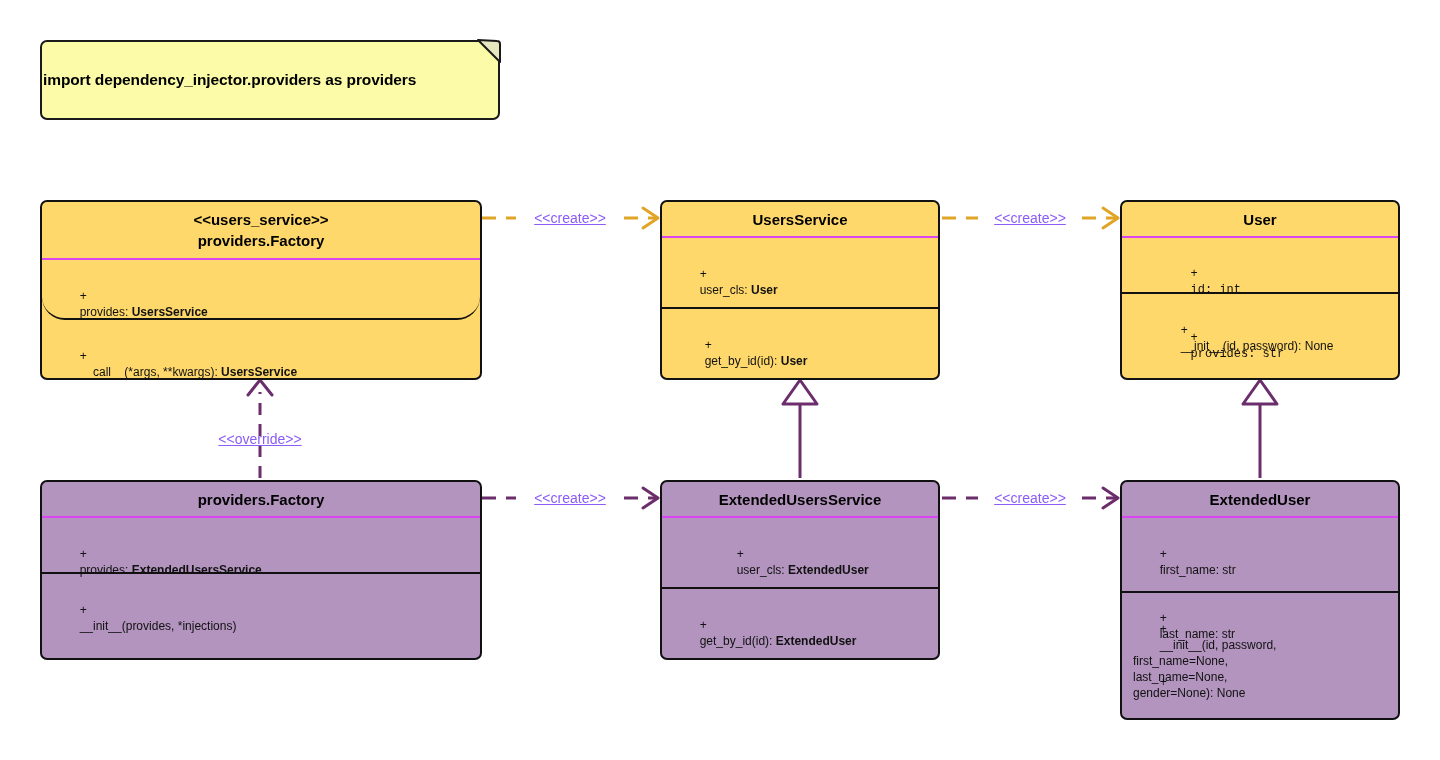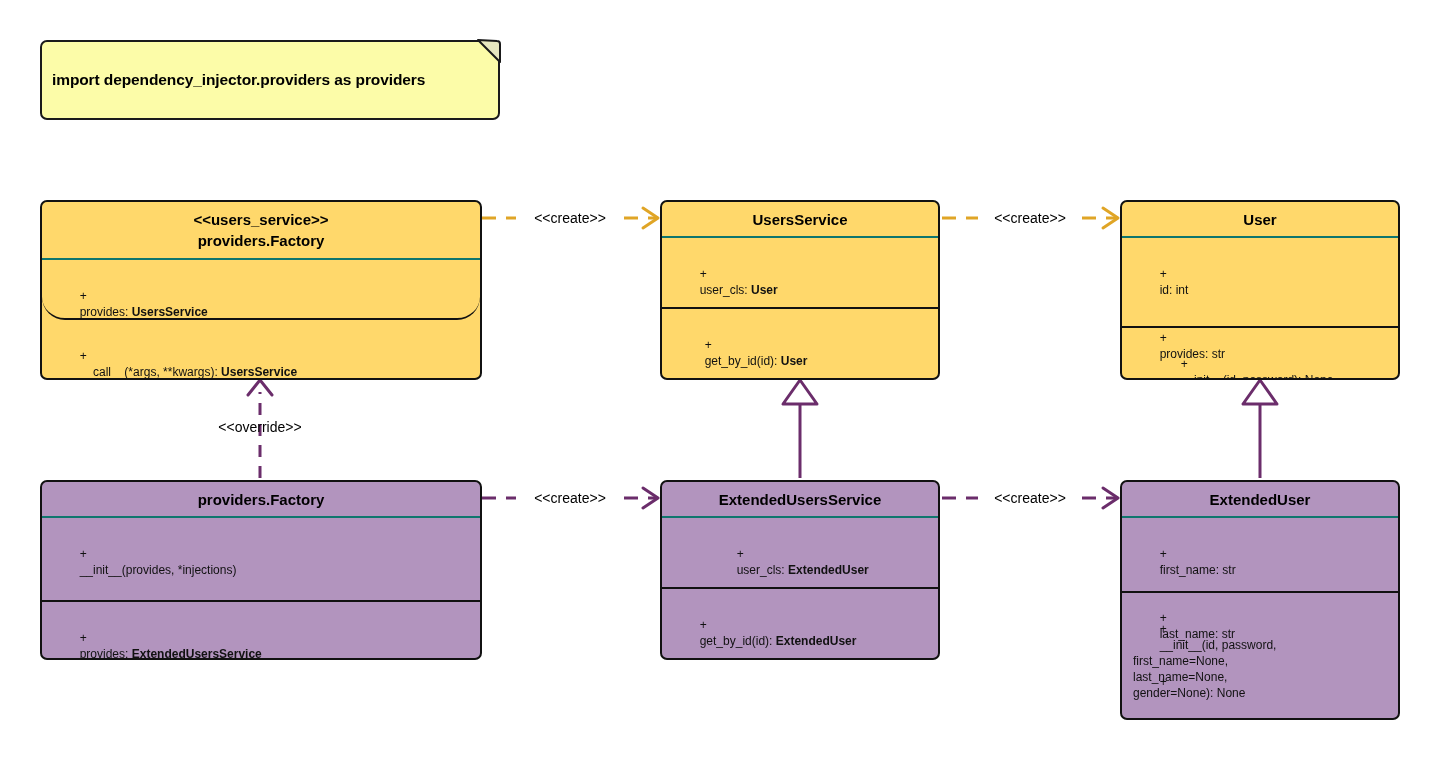--- a/index.html
+++ b/index.html
@@ -26,21 +26,21 @@
 
   
   .note {
     position: absolute;
     box-sizing: border-box;
     background: #FCFCA8;
     border: 2px solid #1a1a1a;
     border-radius: 7px;
     display: flex;
     align-items: center;
-    padding: 0 10px;
+    padding: 0 1px;
   }
   .note-text {
     font-size: 15.5px;
     font-weight: bold;
     letter-spacing: -0.1px;
     white-space: nowrap;
   }
   .note-fold {
     position: absolute;
     right: -2px;
@@ -62,21 +62,21 @@
   .clsbox.yellow { background: #FFD86B; }
   .clsbox.purple { background: #B294BE; }
 
   .cls-header {
     box-sizing: border-box;
     width: 100%;
     display: flex;
     flex-direction: column;
     align-items: center;
     justify-content: center;
-    border-bottom: 2px solid #0f766e;
+    border-bottom: 2px solid #d946ef;
     text-align: center;
   }
   .cls-header .stereotype,
   .cls-header .cname {
     font-size: 15px;
     font-weight: bold;
     line-height: 21px;
     white-space: nowrap;
   }
 
@@ -94,24 +94,25 @@
     white-space: pre-wrap;
     color: #111111;
   }
   .member b { font-weight: bold; }
 
   
   .edge-label {
     position: absolute;
     font-size: 14px;
     line-height: 16px;
-    color: #000000;
+    color: #8b5cf6;
     white-space: nowrap;
     background: transparent;
     text-align: center;
+    text-decoration: underline;
   }
   svg.edges {
     position: absolute;
     left: 0; top: 0;
     width: 1440px;
     height: 760px;
     overflow: visible;
     pointer-events: none;
   }
 </style>
@@ -203,21 +204,21 @@
         <span>+ </span>
         <span>get_by_id(id): </span><b>User</b>
       </div>
     </div>
   </div>
 
   <div class="clsbox yellow" style="left:1120px; top:200px; width:280px; height:180px;">
     <div class="cls-header" style="height:36px;">
       <div class="cname">User</div>
     </div>
-    <div class="cls-section" style="height:90px;">
+    <div class="cls-section" style="height:56px;font-family:Liberation Mono, monospace;">
       <div class="member">
         <span>+ </span>
         <span>id: int</span>
       </div>
       <div class="member">
         <span>+ </span>
         <span>provides: str</span>
       </div>
     </div>
     <div class="cls-section" style="height:69px;padding-left:32px;">
@@ -225,32 +226,32 @@
         <span>+ </span>
         <span>__init__(id, password): None</span>
       </div>
     </div>
   </div>
 
   <div class="clsbox purple" style="left:40px; top:480px; width:442px; height:180px;">
     <div class="cls-header" style="height:36px;">
       <div class="cname">providers.Factory</div>
     </div>
+    <div class="cls-section" style="height:56px;">
+      <div class="member">
+        <span>+ </span>
+        <span>provides: </span><b>ExtendedUsersService</b>
+      </div>
+    </div>
     <div class="cls-section" style="height:84px;">
       <div class="member">
         <span>+ </span>
         <span>__init__(provides, *injections)</span>
       </div>
 
-    </div>
-    <div class="cls-section" style="height:56px;">
-      <div class="member">
-        <span>+ </span>
-        <span>provides: </span><b>ExtendedUsersService</b>
-      </div>
     </div>
   </div>
 
   <div class="clsbox purple" style="left:660px; top:480px; width:280px; height:180px;">
     <div class="cls-header" style="height:36px;">
       <div class="cname">ExtendedUsersService</div>
     </div>
     <div class="cls-section" style="height:71px;padding-left:48px;">
       <div class="member">
         <span>+ </span>
@@ -291,19 +292,19 @@
 last_name=None,
 gender=None): None</span>
       </div>
     </div>
   </div>
 
   <div class="edge-label" style="left:516px; top:210px; width:108px;">&lt;&lt;create&gt;&gt;</div>
 
   <div class="edge-label" style="left:976px; top:210px; width:108px;">&lt;&lt;create&gt;&gt;</div>
 
-  <div class="edge-label" style="left:204px; top:419px; width:112px;">&lt;&lt;override&gt;&gt;</div>
+  <div class="edge-label" style="left:204px; top:431px; width:112px;">&lt;&lt;override&gt;&gt;</div>
 
   <div class="edge-label" style="left:516px; top:490px; width:108px;">&lt;&lt;create&gt;&gt;</div>
 
   <div class="edge-label" style="left:976px; top:490px; width:108px;">&lt;&lt;create&gt;&gt;</div>
 
 </div>
 
 </body></html>

